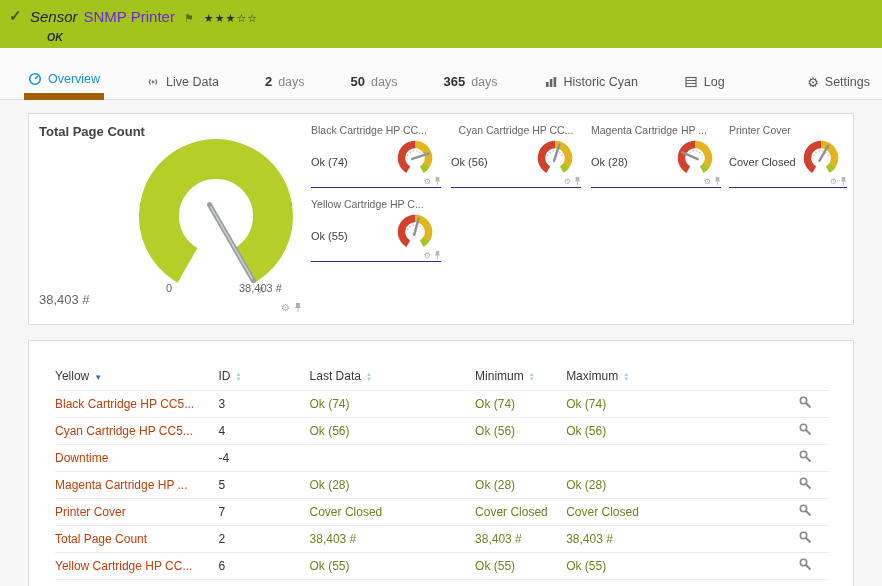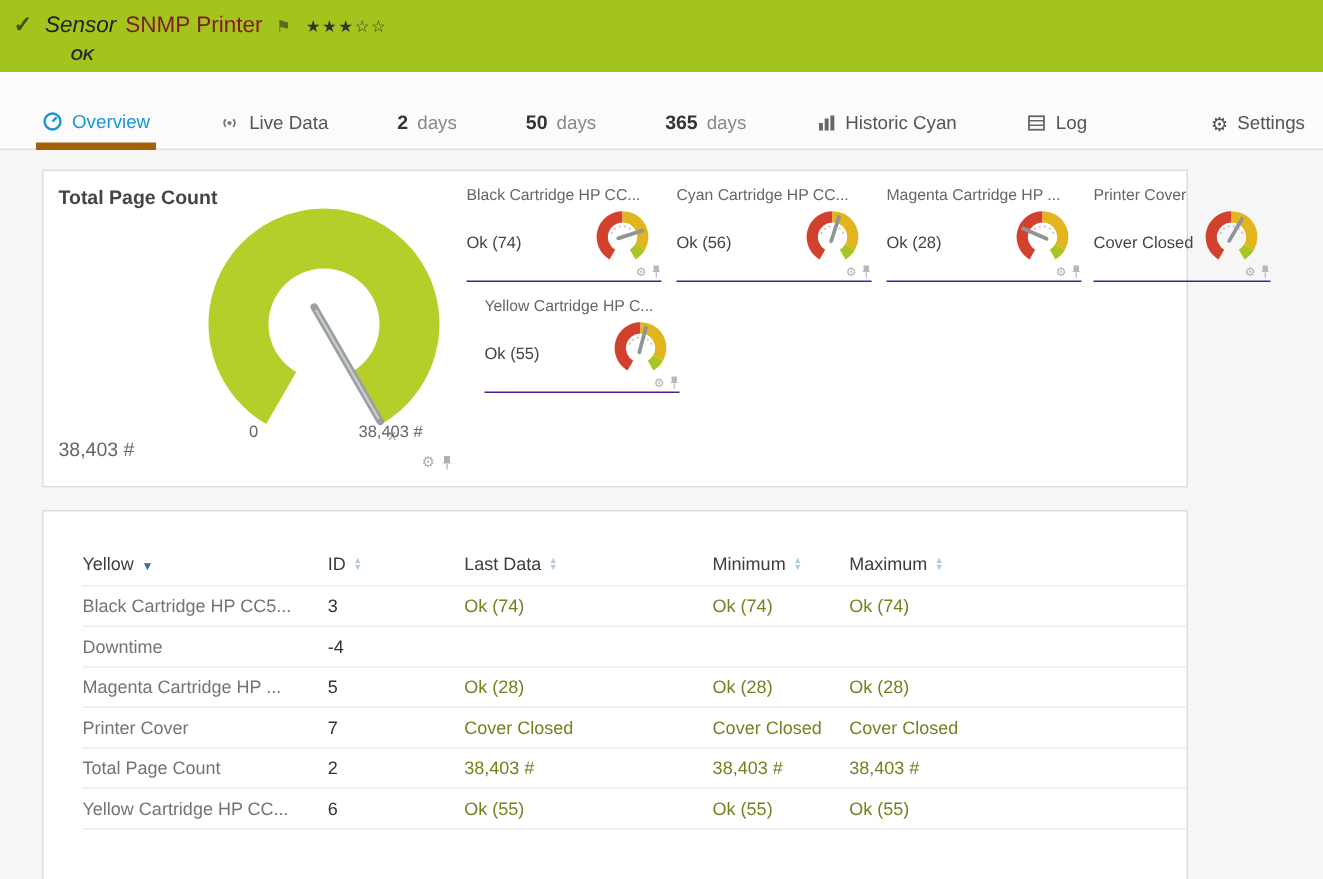--- a/index.html
+++ b/index.html
@@ -8,70 +8,70 @@
     width:882px; height:586px; overflow:hidden;
     font-family:"Liberation Sans", sans-serif;
     background:#f6f6f6; color:#333;
   }
 
   
   .topbar { height:48px; background:#a3c31d; position:relative; }
   .topbar .check { position:absolute; left:9px; top:7px; font-size:15px; font-weight:bold; color:#44520f; }
   .titleline { position:absolute; left:30px; top:8px; font-size:15px; white-space:nowrap; }
   .kind  { font-style:italic; color:#222; margin-right:6px; }
-  .name  { color:#7f1d1d;margin-top:41px; }
+  .name  { color:#6d28d9;margin-top:41px; }
   .flag  { color:#5d6b22; font-size:11px; margin-left:9px; }
   .stars { margin-left:10px; font-size:11px; color:#333; letter-spacing:1px; cursor:pointer; }
   .status-ok { position:absolute; left:47px; top:31px; font-size:10.5px; font-weight:bold; color:#2b2b2b;font-style:italic; }
 
   
   .tabwrap {
     background:#fbfbfb; border-bottom:1px solid #e2e2e2;
     padding:16px 6px 0 24px; display:flex; gap:38px; align-items:flex-end; height:52px;
   }
   .tab { display:flex; gap:6px; align-items:center; font-size:12.5px; color:#555;
          padding:0 4px 10px; cursor:pointer; white-space:nowrap; }
-  .tab.active { color:#1796d6; border-bottom:5px solid #a16207; padding-bottom:7px; margin-bottom:-1px; }
+  .tab.active { color:#1796d6; border-bottom:7px solid #a16207; padding-bottom:7px; margin-bottom:-1px; }
   .tab .num { font-weight:bold; color:#333; font-size:13px; }
   .tab .word { color:#888; }
   .tab.settings { margin-left:auto; margin-right:2px; }
   .gearglyph { font-size:13px; color:#555; line-height:1; }
 
   
-  .panel { background:#fff; border:1px solid #ddd; margin:0 28px; width:764px; position:relative; }
+  .panel { background:#fff; border:1px solid #ddd; margin:0 28px; width:826px; position:relative; }
   .panel.gauges { margin-top:13px; height:212px; }
   .panel.table  { margin-top:15px; height:260px; overflow:hidden; padding:22px 26px 0; }
 
   
   .main-gauge-title { position:absolute; left:10px; top:10px; font-size:13px; font-weight:bold; color:#444; }
   .main-gauge-svg { position:absolute; left:92px; top:7px; }
   .main-gauge-value { position:absolute; left:10px; top:178px; font-size:13px; color:#666; }
   .scale-min { position:absolute; left:125px; top:168px; width:30px; text-align:center; font-size:11px; color:#666; }
   .scale-max { position:absolute; left:210px; top:168px; font-size:11px; color:#666; }
   .panel-icons { position:absolute; display:flex; gap:4px; align-items:center; color:#b0b0b0; font-size:10px; }
   .main-icons { left:252px; top:188px; }
 
   
   .gcell { position:absolute; width:130px; height:64px; border-bottom:1px solid #4c1d95; }
-  .gc0 { left:282px; top:10px; }  .gc1 { left:422px; top:10px; }
+  .gc0 { left:282px; top:10px; }  .gc1 { left:422px; top:10px;text-align:center; }
   .gc2 { left:562px; top:10px; }  .gc3 { left:700px; top:10px; width:118px; }
-  .gc4 { left:294px; top:84px; }
+  .gc4 { left:282px; top:84px; }
   .gtitle { font-size:10.5px; color:#666; white-space:nowrap; overflow:hidden; }
   .gvalue { position:absolute; left:0; top:32px; font-size:11px; color:#444; }
   .gdonut { position:absolute; right:4px; top:12px; }
   .gicons { position:absolute; right:0; bottom:1px; display:flex; gap:3px; align-items:center;
             color:#b0b0b0; font-size:8px; }
 
   
   table.channels { border-collapse:collapse; table-layout:fixed; width:774px; font-size:12px; }
   .channels th, .channels td { height:27px; padding:0; border-bottom:1px solid #ececec;
                                text-align:left; vertical-align:middle; overflow:hidden; white-space:nowrap; }
   .channels th { color:#3c3c3c; font-weight:normal; }
   .r { text-align:center; }
-  .c-ch  { color:#737373; cursor:pointer; }
+  .c-ch  { color:#c2410c; cursor:pointer; }
   .c-id  { color:#333; }
   .c-val { color:#76801f; }
   .c-ico { text-align:right !important; padding-right:16px !important; }
   .sortd { font-size:8px; color:#3f6b93; margin-left:5px; }
   .sorts { display:inline-flex; flex-direction:column; font-size:6px; line-height:5px;
            color:#b3cbdc; margin-left:5px; vertical-align:middle; }
   svg.wrench { cursor:pointer; }
 </style>
 </head>
 <body>
@@ -313,20 +313,31 @@
         <td class="c-id">3</td>
         <td class="c-val">Ok (74)</td>
         <td class="c-val r">Ok (74)</td>
         <td class="c-val r">Ok (74)</td>
         <td class="c-ico"><svg class="wrench" width="15" height="15">
               <circle cx="5.5" cy="5.5" r="3.2" fill="none" stroke="#8a8a8a" stroke-width="1.6"></circle>
               <line x1="8" y1="8" x2="12.5" y2="12.5" stroke="#8a8a8a" stroke-width="2"></line>
             </svg></td>
       </tr>
       <tr>
+        <td class="c-ch">Cyan Cartridge HP CC5...</td>
+        <td class="c-id">4</td>
+        <td class="c-val">Ok (56)</td>
+        <td class="c-val r">Ok (56)</td>
+        <td class="c-val r">Ok (56)</td>
+        <td class="c-ico"><svg class="wrench" width="15" height="15">
+              <circle cx="5.5" cy="5.5" r="3.2" fill="none" stroke="#8a8a8a" stroke-width="1.6"></circle>
+              <line x1="8" y1="8" x2="12.5" y2="12.5" stroke="#8a8a8a" stroke-width="2"></line>
+            </svg></td>
+      </tr>
+      <tr>
         <td class="c-ch">Downtime</td>
         <td class="c-id">-4</td>
         <td class="c-val"></td>
         <td class="c-val r"></td>
         <td class="c-val r"></td>
         <td class="c-ico"><svg class="wrench" width="15" height="15">
               <circle cx="5.5" cy="5.5" r="3.2" fill="none" stroke="#8a8a8a" stroke-width="1.6"></circle>
               <line x1="8" y1="8" x2="12.5" y2="12.5" stroke="#8a8a8a" stroke-width="2"></line>
             </svg></td>
       </tr>

